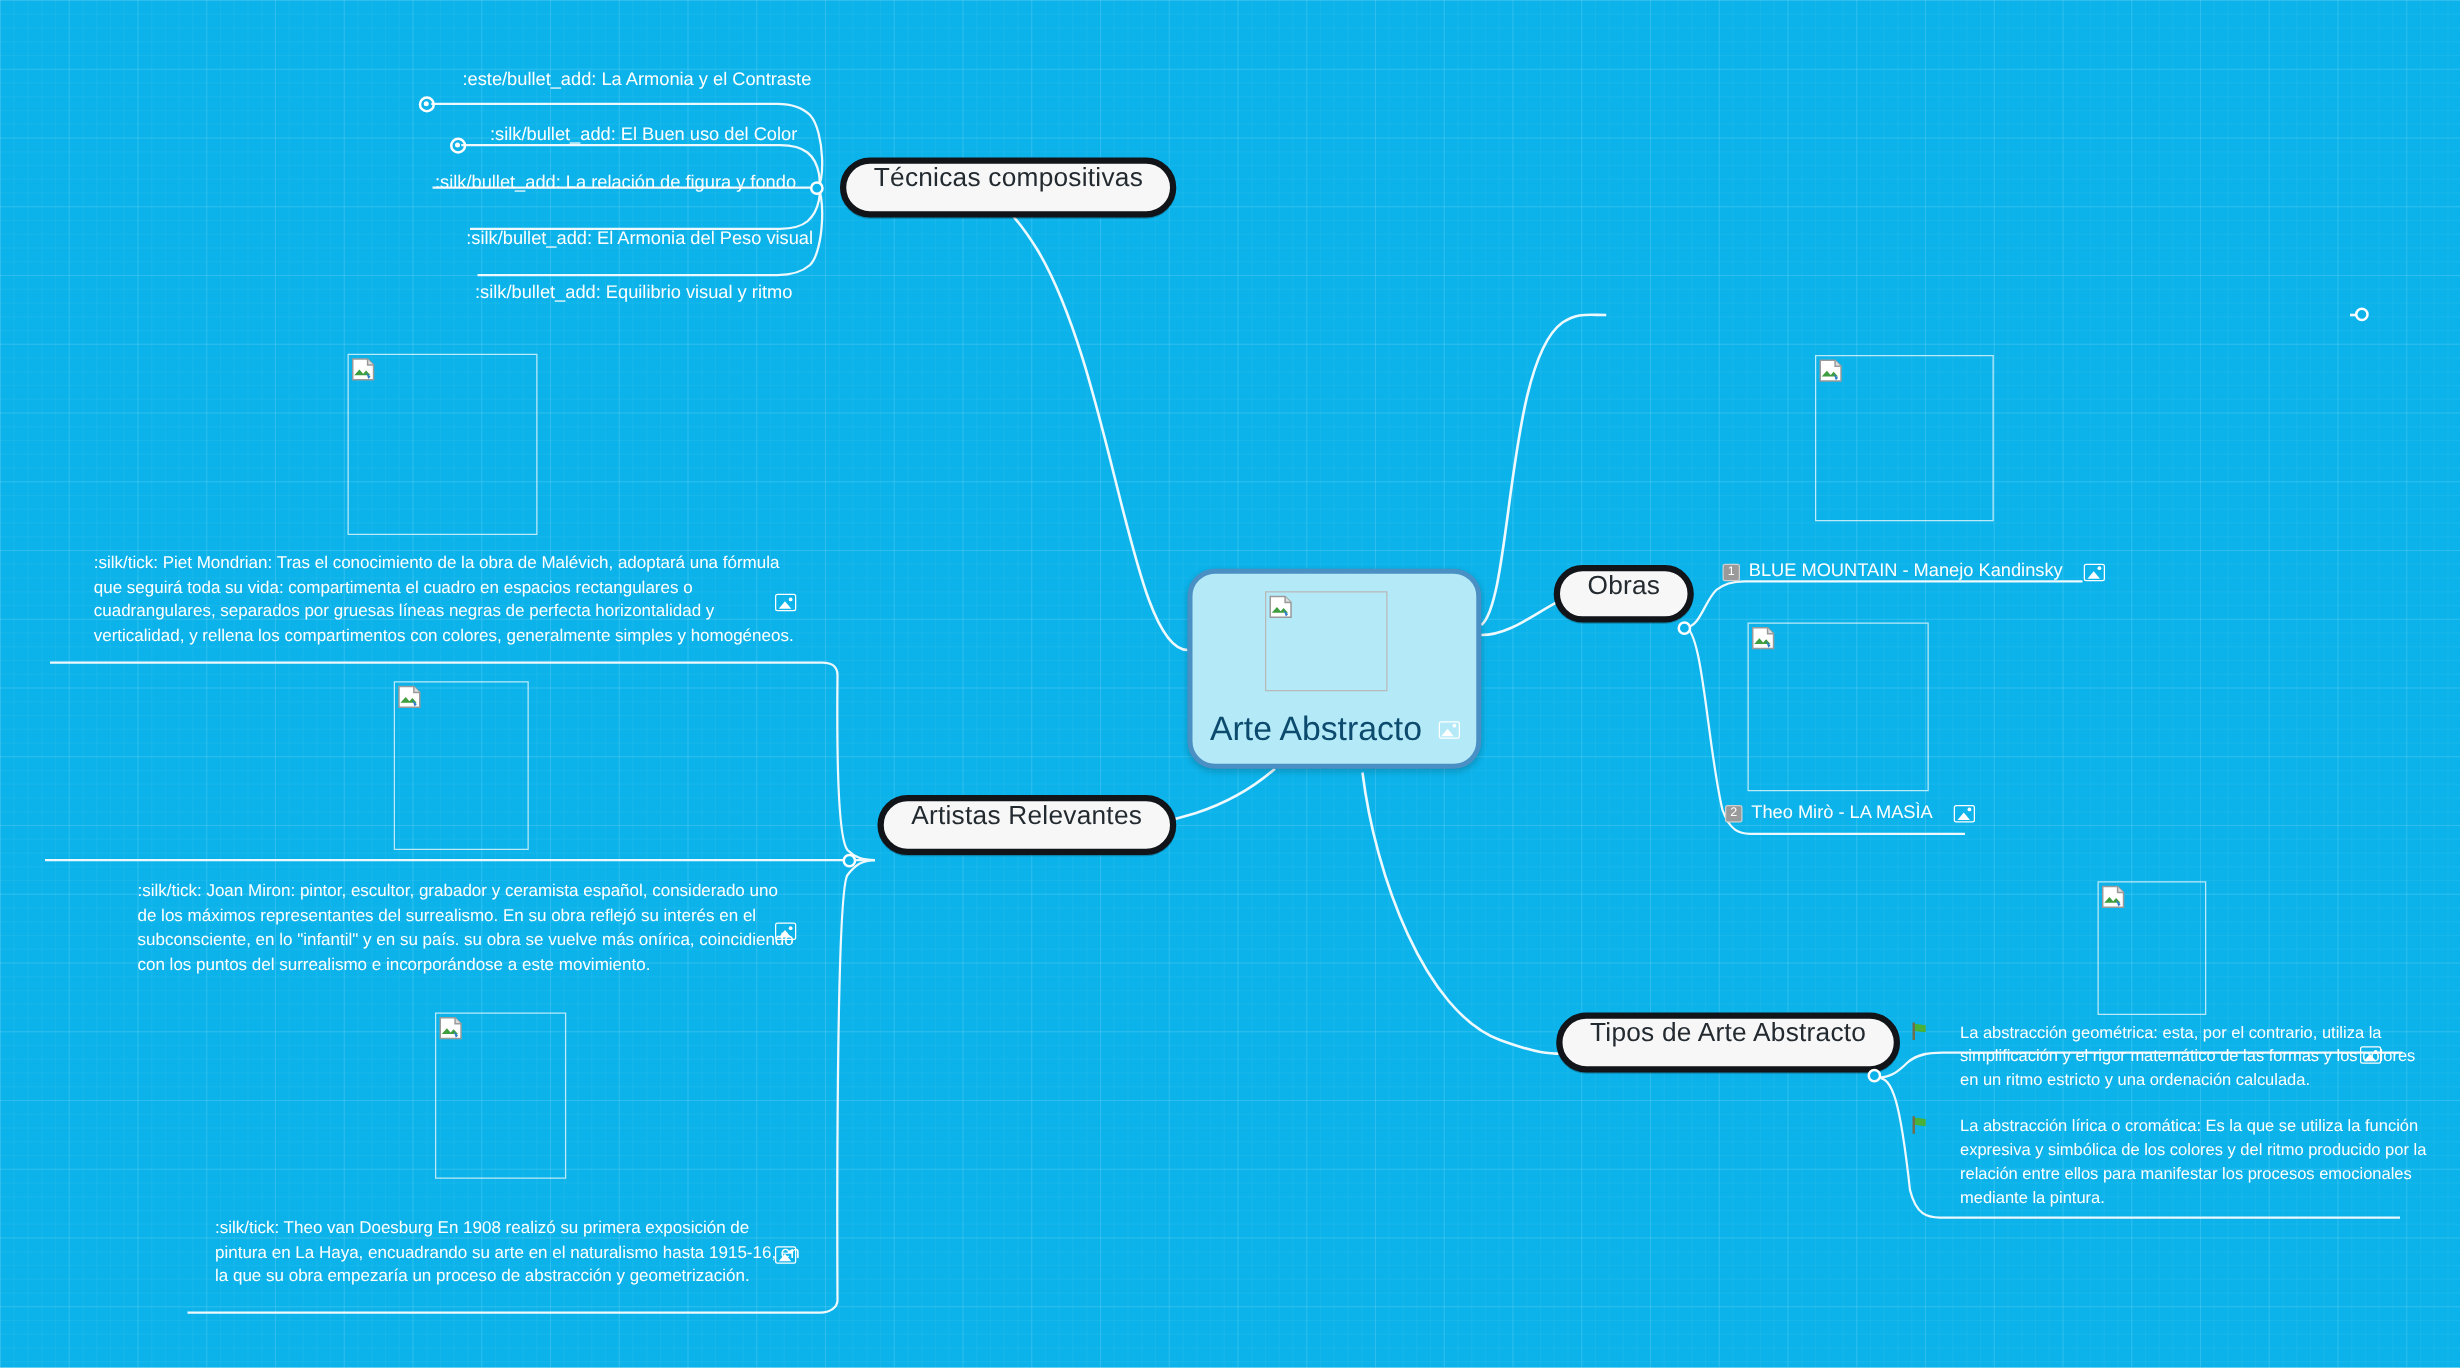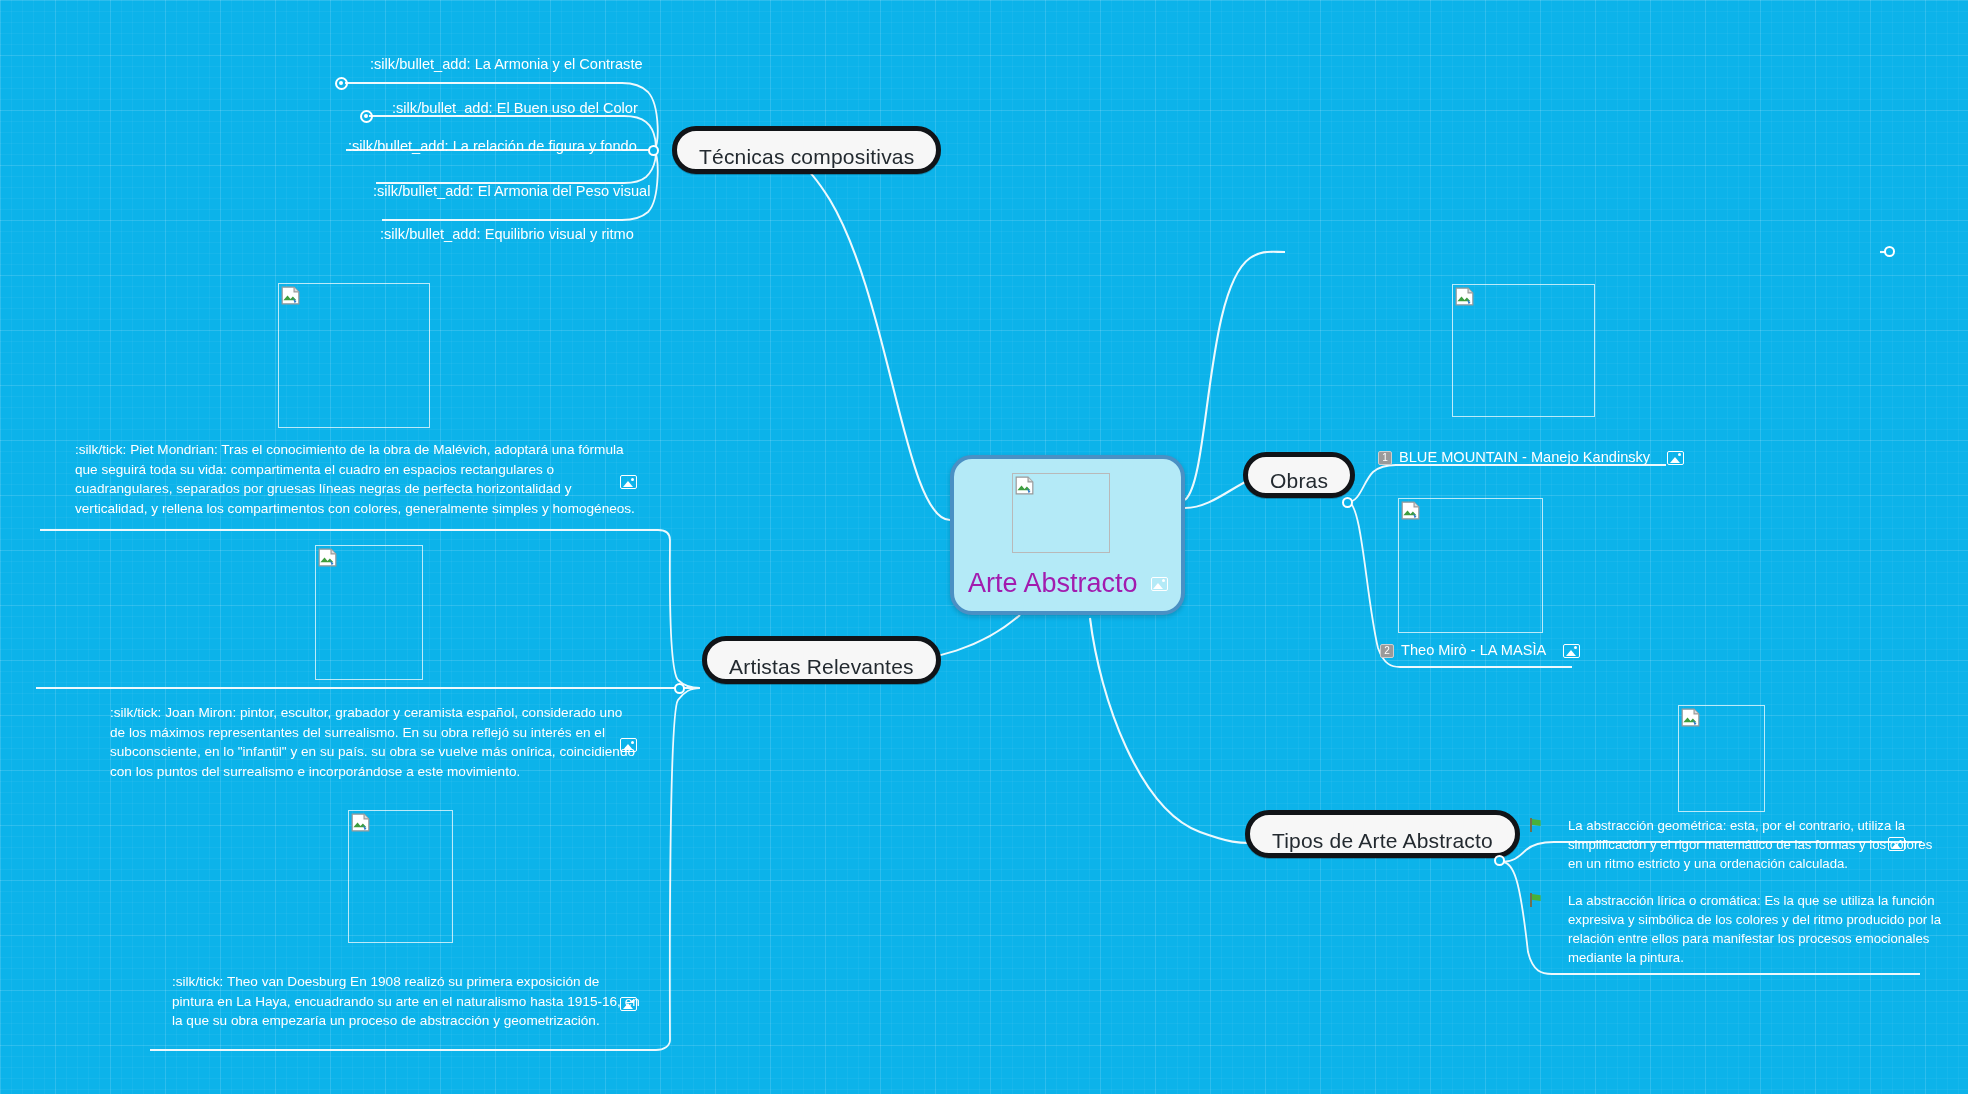--- a/index.html
+++ b/index.html
@@ -24,21 +24,21 @@
   .wire { fill: none; stroke: #eef9fd; stroke-width: 2.1; }
   .wire-thin { fill: none; stroke: #eef9fd; stroke-width: 1.8; }
 
   
   .pill {
     position: absolute;
     background: #f7f7f7;
     border: 5px solid #111418;
     border-radius: 40px;
     color: #232a30;
-    display: flex; align-items: flex-end; justify-content: center;
+    display: flex; align-items: flex-start; justify-content: center;
     padding: 0 22px;
     white-space: nowrap;
     font-size: 21px;
     letter-spacing: .2px;
     box-shadow: 0 1px 0 rgba(0,0,0,.25);
   }
 
   
   #central {
     position: absolute;
@@ -49,21 +49,21 @@
     border-radius: 22px;
     box-shadow: 0 2px 5px rgba(0,0,0,.18);
   }
   #central .ph {
     position: absolute; left: 58px; top: 14px;
     width: 98px; height: 80px;
     border: 1px solid #b9b9b9;
   }
   #central .title {
     position: absolute; left: 14px; bottom: 12px;
-    font-size: 27px; color: #a21caf;
+    font-size: 27px; color: #0c4a6e;
     display: flex; align-items: center; gap: 13px;
     white-space: nowrap;
   }
 
   
   #callout {
     position: absolute;
     left: 1249px; top: 128px;
     width: 621px;
     padding: 13px 16px 15px 17px;
@@ -221,21 +221,21 @@
   </div>
 
   <div class="joint" style="left:1884px; top:246px;"></div>
 
   <div class="pill" style="left:672px; top:126px; height:48px;">
     <span>Técnicas compositivas</span>
   </div>
   <div class="joint" style="left:648px; top:145px;"></div>
 
   <div class="bullet-dot" style="left:335px; top:77px;"></div>
-  <div class="leaf" style="left:370px; top:55px;">:silk/bullet_add: La Armonia y el Contraste</div>
+  <div class="leaf" style="left:370px; top:55px;">:este/bullet_add: La Armonia y el Contraste</div>
 
   <div class="bullet-dot" style="left:360px; top:110px;"></div>
   <div class="leaf" style="left:392px; top:99px;">:silk/bullet_add: El Buen uso del Color</div>
 
   <div class="leaf" style="left:348px; top:137px;">:silk/bullet_add: La relación de figura y fondo</div>
 
   <div class="leaf" style="left:373px; top:182px;">:silk/bullet_add: El Armonia del Peso visual</div>
 
   <div class="leaf" style="left:380px; top:225px;">:silk/bullet_add: Equilibrio visual y ritmo</div>
 

